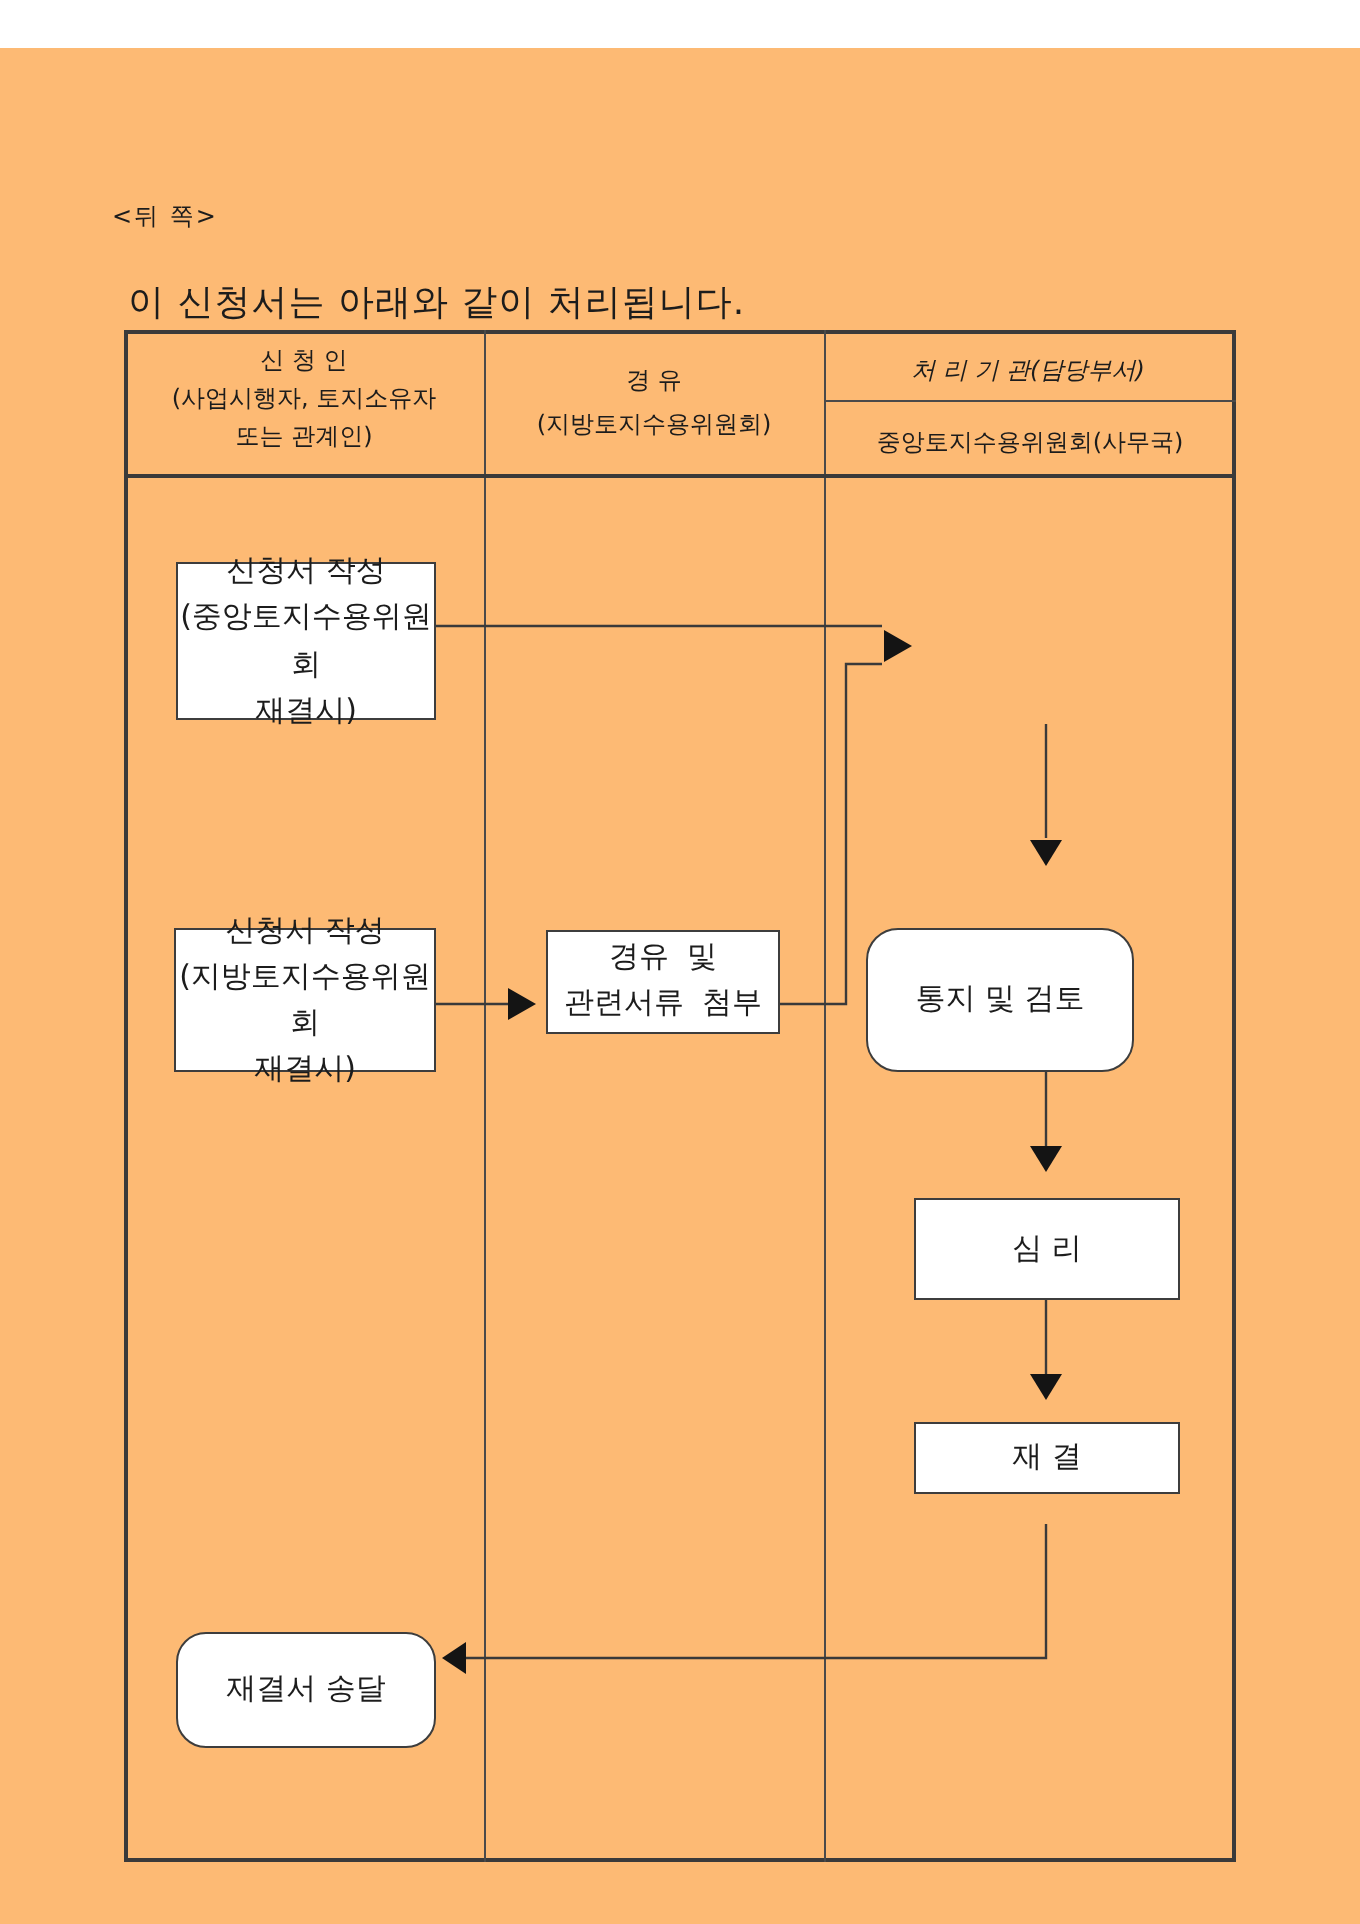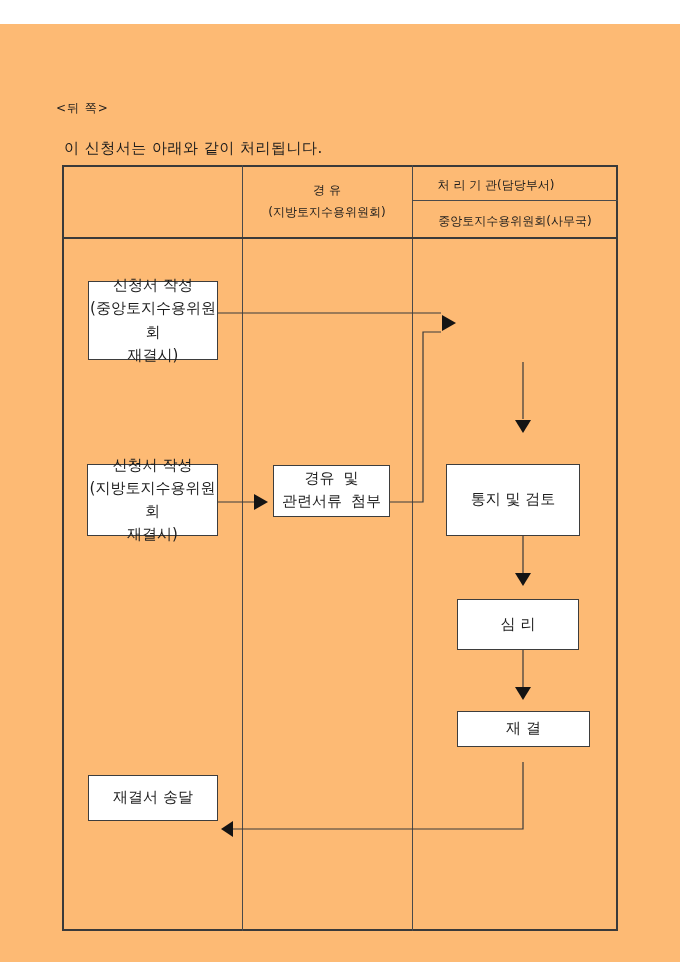--- a/index.html
+++ b/index.html
@@ -24,21 +24,21 @@
   }
   .back-label {
     left: 56px;
     top: 76px;
     font-size: 12px;
     letter-spacing: 1px;
   }
   .intro {
     left: 64px;
     top: 115px;
-    font-size: 15px;
+    font-size: 18px;
     letter-spacing: 0.5px;
   }
   
   .table-frame {
     position: absolute;
     left: 62px;
     top: 141px;
     width: 556px;
     height: 766px;
     border: 2px solid #3a3a3a;
@@ -73,45 +73,45 @@
   .hdr {
     position: absolute;
     text-align: center;
     font-size: 12px;
     line-height: 1.6;
     white-space: pre-line;
     color: #1c1c1c;
   }
   .hdr.c1 { left: 64px;  top: 147px; width: 176px; }
   .hdr.c2 { left: 244px; top: 156px; width: 166px; line-height: 1.8; }
-  .hdr.c3a { left: 396px; top: 152px; width: 200px; }
+  .hdr.c3a { left: 414px; top: 152px; width: 200px; font-style: italic; }
   .hdr.c3b { left: 414px; top: 188px; width: 202px; }
   
   .flow-box {
     position: absolute;
     border: 1px solid #3d3d3d;
     background: #ffffff;
     display: flex;
     align-items: center;
     justify-content: center;
     text-align: center;
     font-size: 15px;
     line-height: 1.55;
     white-space: pre-line;
     box-sizing: border-box;
     color: #1c1c1c;
   }
   .box-a { left: 88px;  top: 257px; width: 130px; height: 79px; }
   .box-b { left: 457px; top: 257px; width: 133px; height: 81px; }
   .box-c { left: 87px;  top: 440px; width: 131px; height: 72px; }
   .box-d { left: 273px; top: 441px; width: 117px; height: 52px; font-family: Liberation Mono, monospace; }
-  .box-e { left: 446px; top: 440px; width: 134px; height: 72px; }
-  .box-f { left: 457px; top: 575px; width: 122px; height: 51px; }
+  .box-e { left: 433px; top: 440px; width: 134px; height: 72px; border-radius: 16px; }
+  .box-f { left: 457px; top: 575px; width: 133px; height: 51px; }
   .box-g { left: 457px; top: 687px; width: 133px; height: 36px; }
-  .box-h { left: 88px;  top: 751px; width: 130px; height: 46px; }
+  .box-h { left: 88px;  top: 792px; width: 130px; height: 58px; border-radius: 15px; }
   .connectors {
     position: absolute;
     left: 0;
     top: 0;
     width: 680px;
     height: 962px;
     pointer-events: none;
   }
   .connectors path {
     stroke: #3a3a3a;
@@ -130,20 +130,23 @@
 
   <div class="txt back-label">&lt;뒤 쪽&gt;</div>
   <div class="txt intro">이 신청서는 아래와 같이 처리됩니다.</div>
 
   <div class="table-frame"></div>
   <div class="vline col1"></div>
   <div class="vline col2"></div>
   <div class="col3-split"></div>
   <div class="header-sep"></div>
 
+  <div class="hdr c1">신   청   인
+(사업시행자, 토지소유자
+또는 관계인)</div>
   <div class="hdr c2">경      유
 (지방토지수용위원회)</div>
   <div class="hdr c3a">처 리 기 관(담당부서)</div>
   <div class="hdr c3b">중앙토지수용위원회(사무국)</div>
 
   <svg class="connectors" viewBox="0 0 680 962" xmlns="http://www.w3.org/2000/svg">
     <path d="M218,289 L441,289"></path>
     <path d="M390,478 L423,478 L423,308 L441,308"></path>
     <polygon points="442,291 442,307 456,299"></polygon>
     <path d="M218,478 L254,478"></path>

